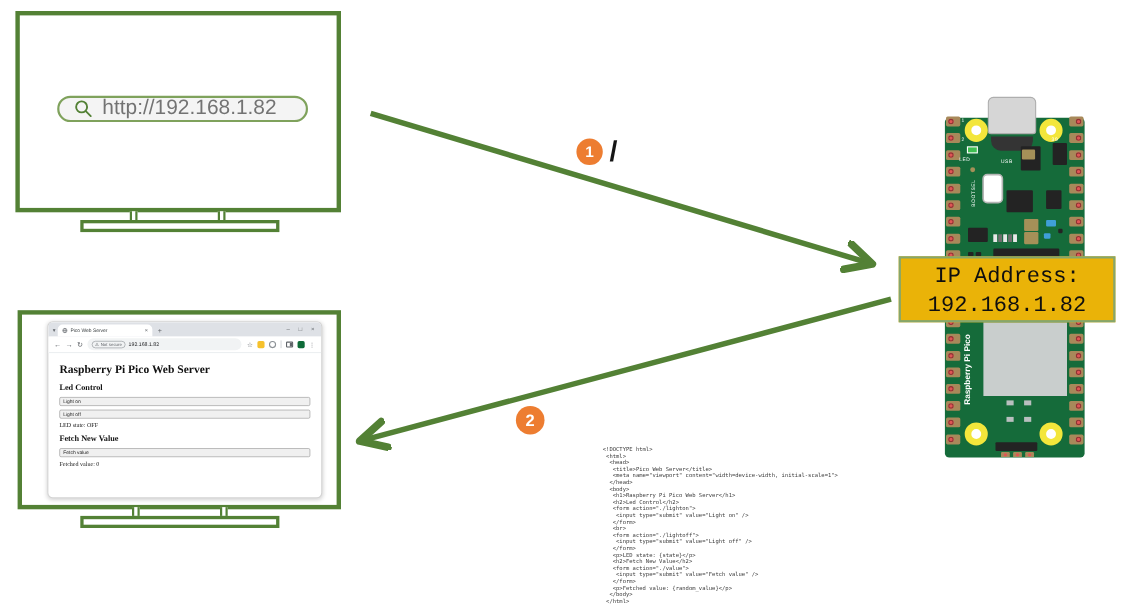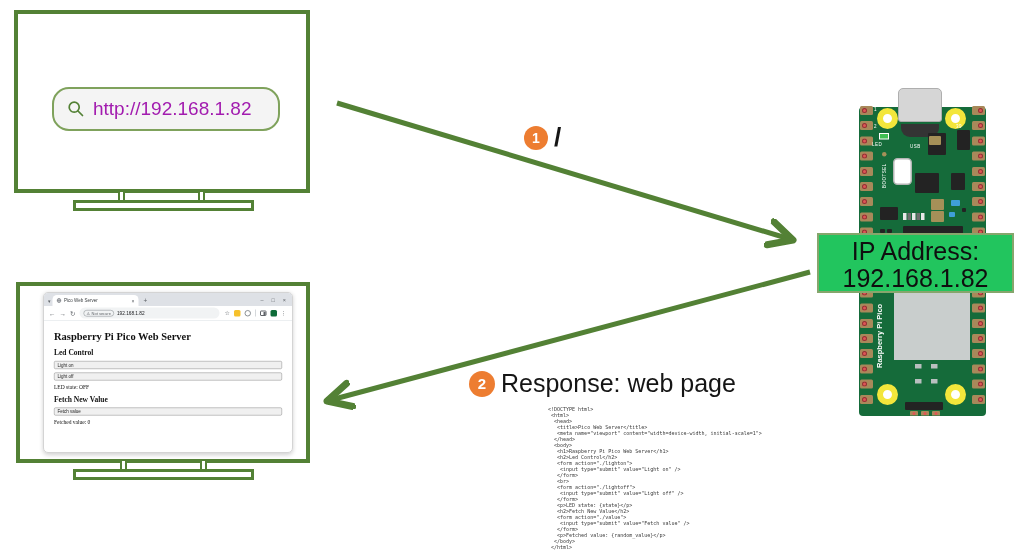--- a/index.html
+++ b/index.html
@@ -8,39 +8,39 @@
 
   
   .monitor { position:absolute; border:4px solid #538135; background:#fff; }
   .monitor1 { left:14px; top:10px; width:296px; height:183px; }
   .monitor2 { left:16px; top:282px; width:294px; height:181px; }
   .stand-leg { position:absolute; width:7px; height:10px; background:#fff;
                border:2px solid #538135; border-top:none; }
   .stand-base { position:absolute; width:181px; height:11px; background:#fff; border:3px solid #538135; }
 
   
-  .search-pill { position:absolute; left:52px; top:87px; width:228px; height:44px;
+  .search-pill { position:absolute; left:52px; top:87px; width:228px; height:24px;
     border:2px solid #7fa25c; border-radius:17px; background:#f4f4f4;
     display:flex; align-items:center; gap:8px; padding-left:13px;
-    font-size:19px; color:#a21caf; }
+    font-size:19px; color:#737373; }
 
   
   .flow-label { position:absolute; display:flex; align-items:center; gap:6px; color:#151515; }
   .step-badge { background:#ED7D31; color:#fff; border-radius:50%;
     display:flex; align-items:center; justify-content:center; font-weight:bold; flex:none; }
   .req { left:524px; top:122px; font-size:23px; }
   .req .step-badge { width:24px; height:24px; font-size:14px; }
   .resp { left:469px; top:369px; font-size:25px; }
   .resp .step-badge { width:26px; height:26px; font-size:15px; }
   .slash { font-weight:bold; font-size:26px; }
 
   
   .ip-box { position:absolute; left:817px; top:233px; width:197px; height:60px;
-    background:#22c55e; border:2px solid #86a66c; text-align:center;
-    font-size:25px; line-height:27px; color:#0f0f0f; padding-top:3px; z-index:6; }
+    background:#eab308; border:2px solid #86a66c; text-align:center;
+    font-size:20px; line-height:27px; color:#0f0f0f; padding-top:3px; z-index:6;font-family:Liberation Mono, monospace; }
 
   
   .pico { position:absolute; left:859px; top:88px; width:127px; height:328px; z-index:2; }
   .pico-inner { width:254px; height:656px; transform:scale(.5); transform-origin:0 0; position:relative; }
   .usb-conn { position:absolute; left:78px; top:0; width:88px; height:68px; background:#d6d6d6;
     border:2px solid #aeaeae; border-radius:10px 10px 6px 6px; }
   .pcb { position:absolute; left:0; top:38px; width:254px; height:618px; background:#156b3a; border-radius:8px; }
   .usb-foot { position:absolute; left:84px; top:72px; width:76px; height:26px; background:#343434; border-radius:0 0 18px 18px; }
   .hole { position:absolute; width:42px; height:42px; border-radius:50%; background:#fff; border:12px solid #f3e63b; }
   .pin { position:absolute; width:26px; height:18px; background:#a8895a; border-radius:3px; }
@@ -133,21 +133,20 @@
   <line x1="337" y1="103" x2="793" y2="240" stroke="#538135" stroke-width="5" marker-end="url(#ah)"></line>
   <line x1="810" y1="272" x2="327" y2="401" stroke="#538135" stroke-width="5" marker-end="url(#ah)"></line>
 </svg>
 
 <div class="flow-label req">
   <span class="step-badge">1</span>
   <span class="slash">/</span>
 </div>
 <div class="flow-label resp">
   <span class="step-badge">2</span>
-  <span>Response: web page</span>
 </div>
 
 <div class="pico">
   <div class="pico-inner">
     <div class="pcb"></div>
     <div class="usb-conn"></div>
     <div class="usb-foot"></div>
 
     <div style="position:absolute;left:0;top:0;width:28px;height:656px;">
         <div class="pin left" style="top: 36px;">

